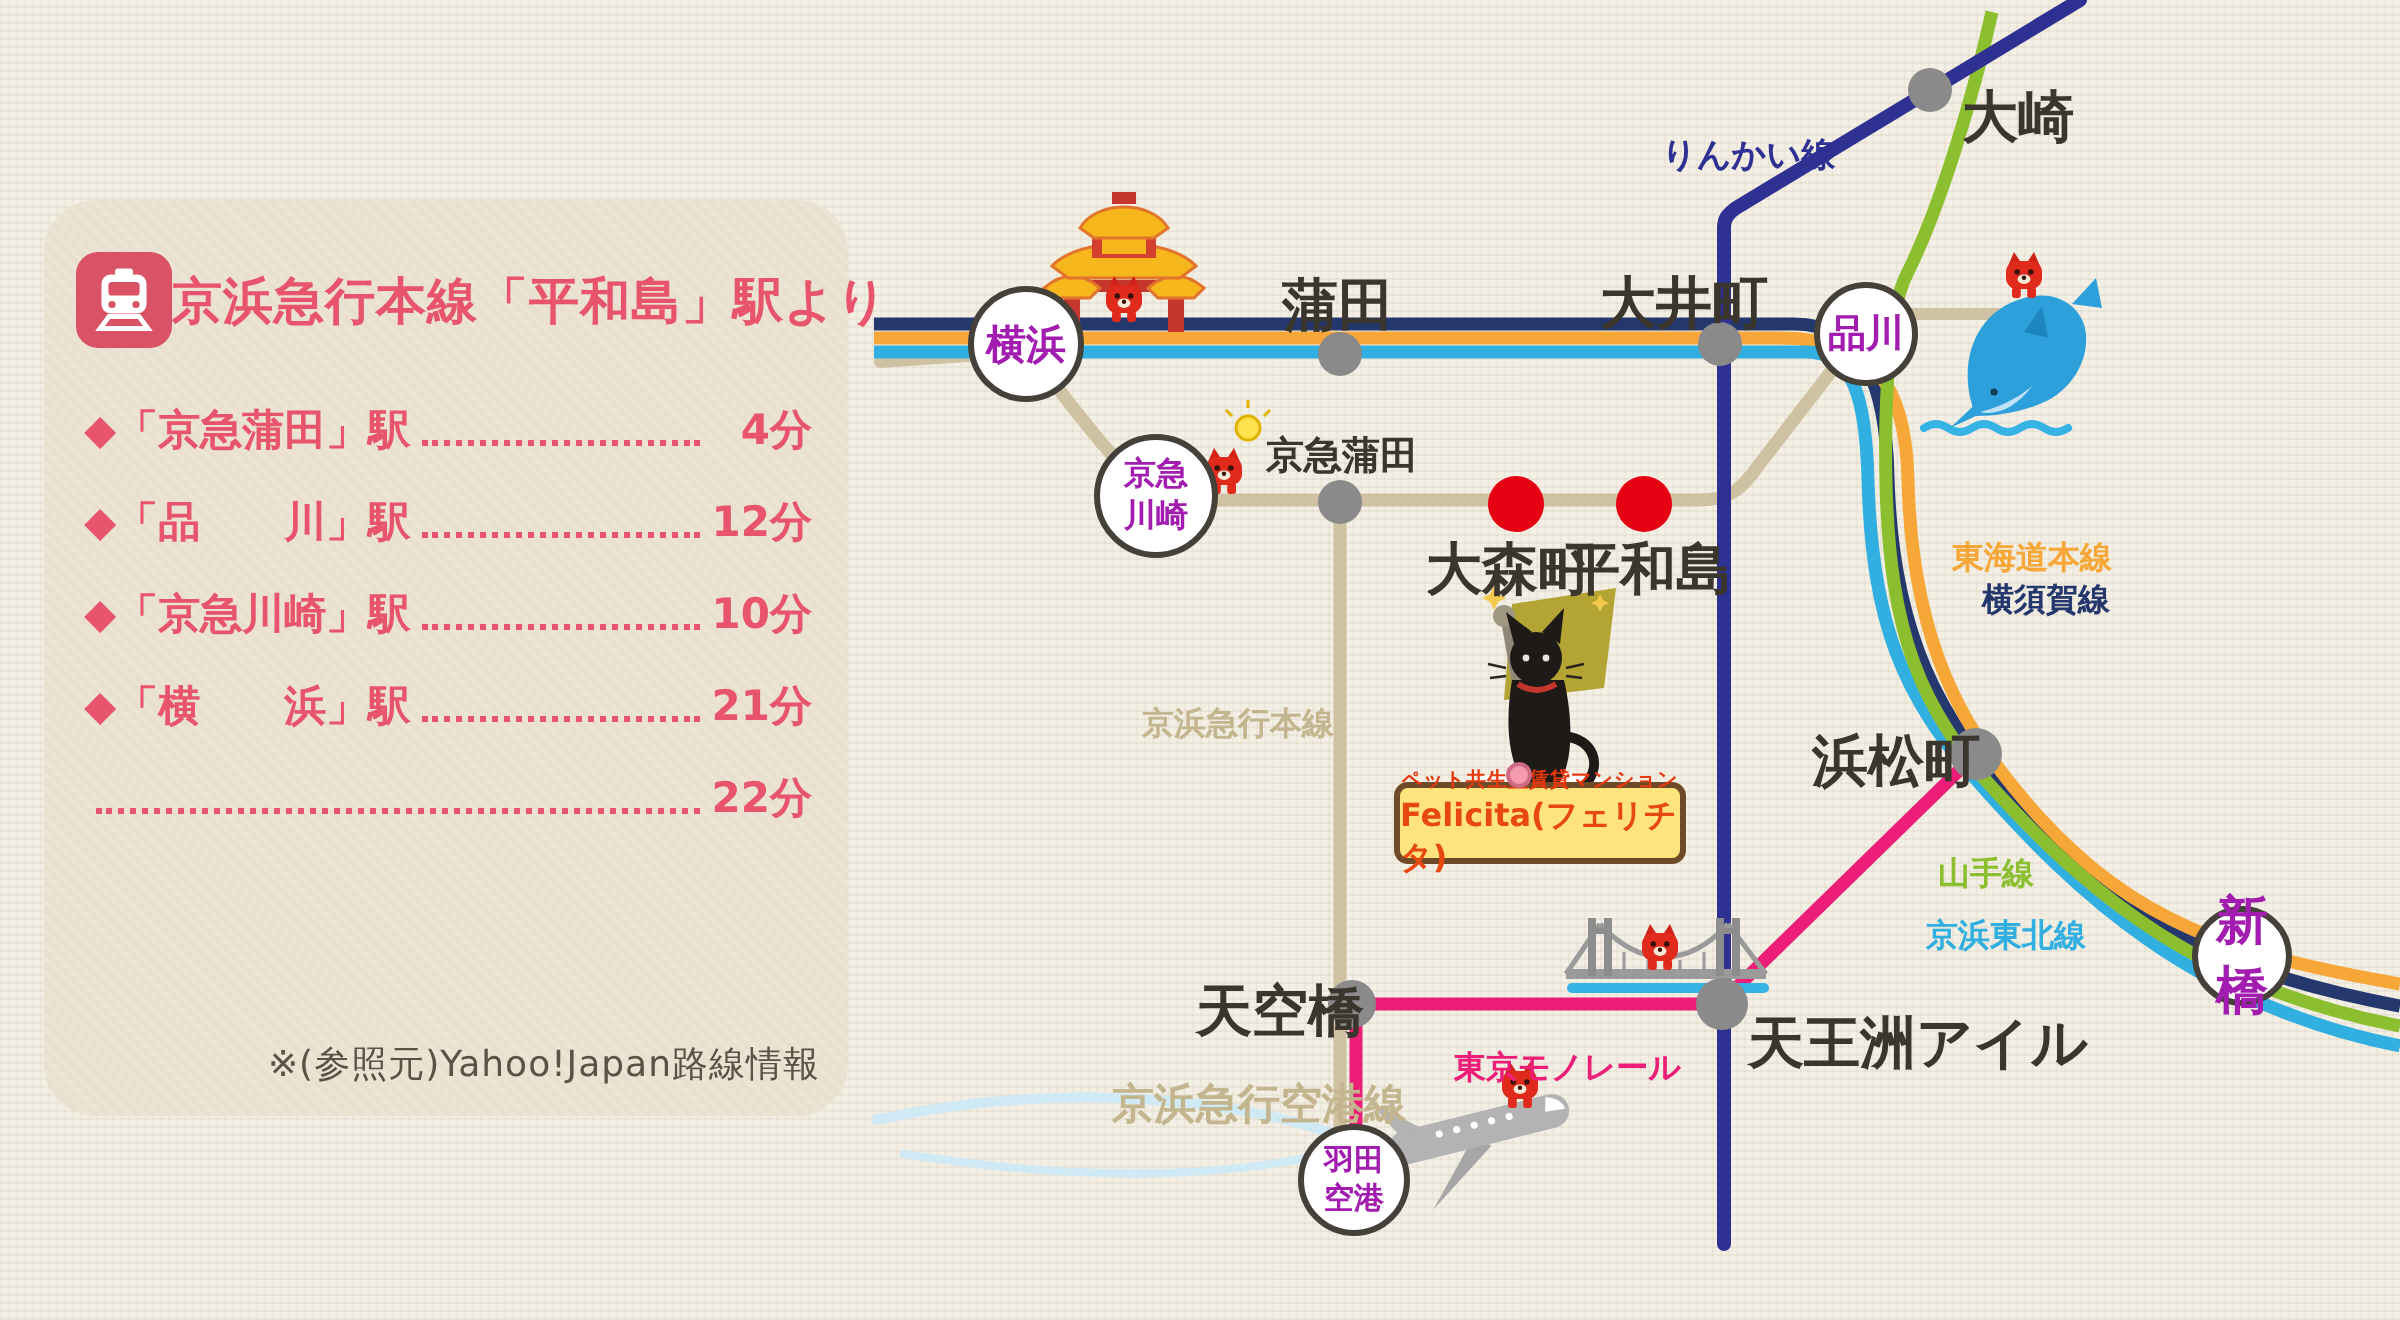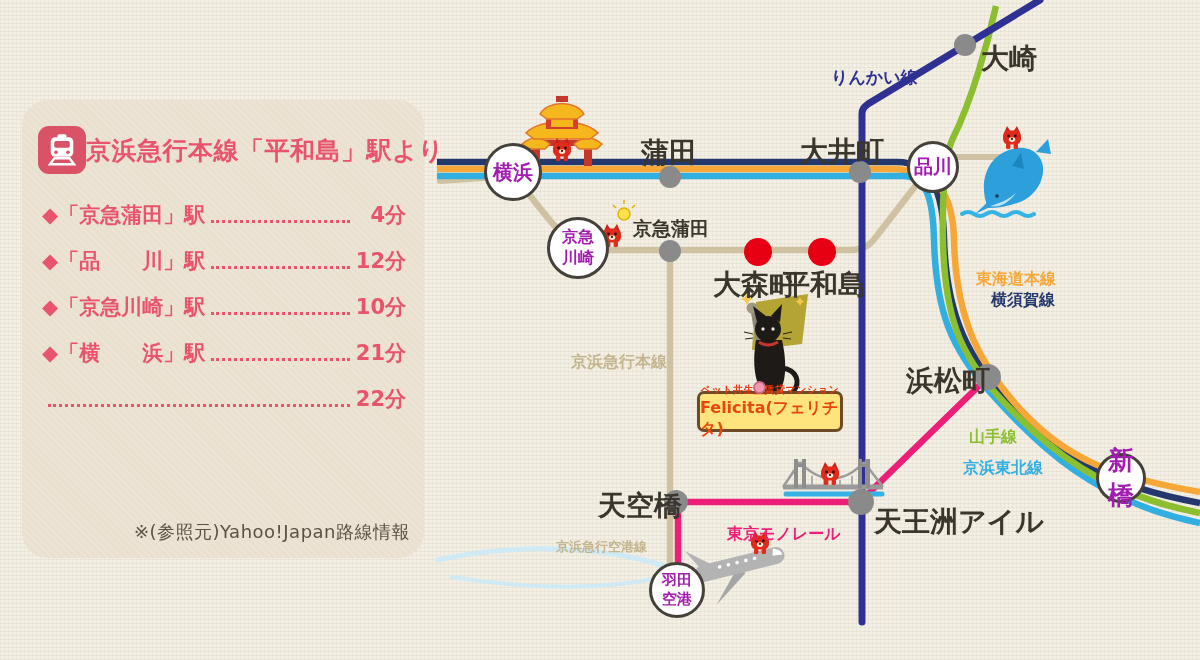--- a/index.html
+++ b/index.html
@@ -202,21 +202,21 @@
   <div class="lbl" style="left:906px;top:366px;">浜松町</div>
   <div class="lbl" style="left:598px;top:491px;">天空橋</div>
   <div class="lbl" style="left:874px;top:507px;">天王洲アイル</div>
 
   <div class="line-name" style="left:831px;top:66px;color:#2e3192;font-size:17px;">りんかい線</div>
   <div class="line-name" style="left:976px;top:269px;color:#f6a738;">東海道本線</div>
   <div class="line-name" style="left:991px;top:290px;color:#24386e;">横須賀線</div>
   <div class="line-name" style="left:969px;top:427px;color:#8cbf2f;">山手線</div>
   <div class="line-name" style="left:963px;top:447px;color:#31afe1;margin-top:11px;">京浜東北線</div>
   <div class="line-name" style="left:571px;top:352px;color:#c3b58e;">京浜急行本線</div>
-  <div class="line-name" style="left:556px;top:538px;color:#c3b58e;font-size:13px;">京浜急行空港線</div>
+  <div class="line-name" style="left:556px;top:538px;color:#c3b58e;font-size:21px;">京浜急行空港線</div>
   <div class="line-name" style="left:727px;top:524px;color:#ec1e78;">東京モノレール</div>
 
   <div class="stn" style="left:484px;top:143px;width:58px;height:58px;font-size:20px;">横浜</div>
   <div class="stn" style="left:547px;top:217px;width:62px;height:62px;font-size:16px;">京急
 川崎</div>
   <div class="stn" style="left:907px;top:141px;width:52px;height:52px;font-size:19px;">品川</div>
   <div class="stn" style="left:1096px;top:453px;width:50px;height:50px;font-size:26px;">新橋</div>
   <div class="stn" style="left:649px;top:562px;width:56px;height:56px;font-size:15px;">羽田
 空港</div>
 

